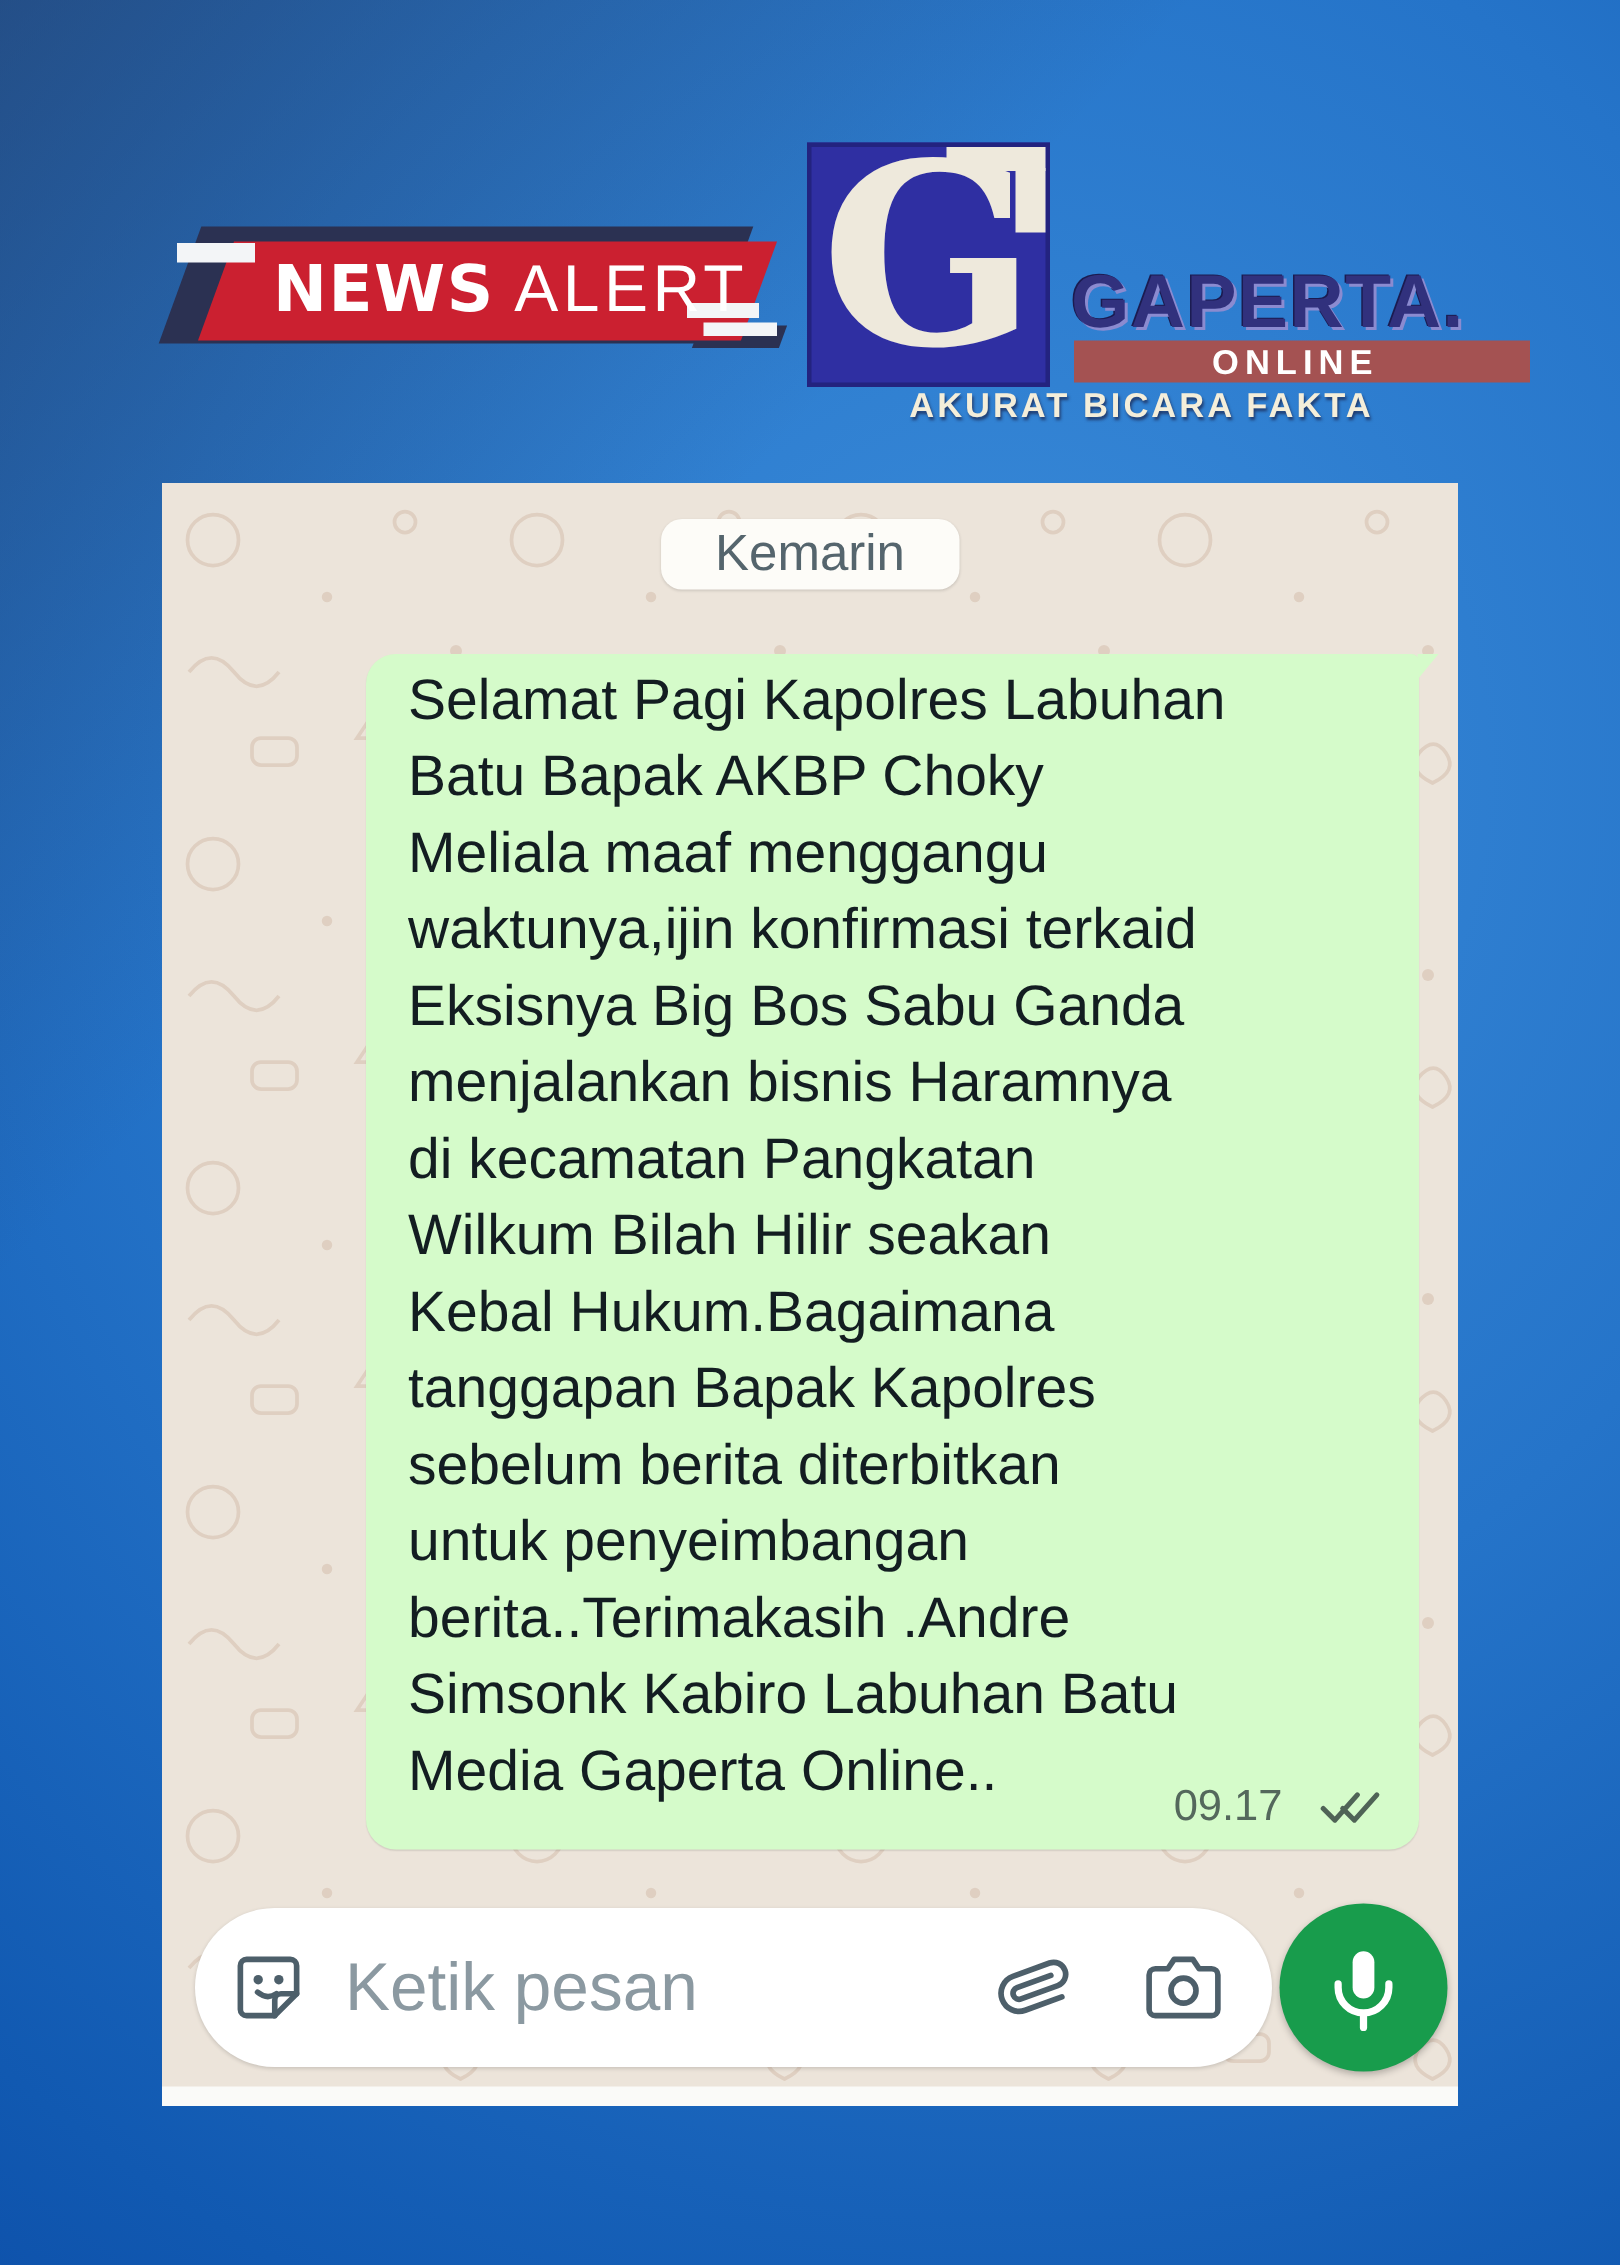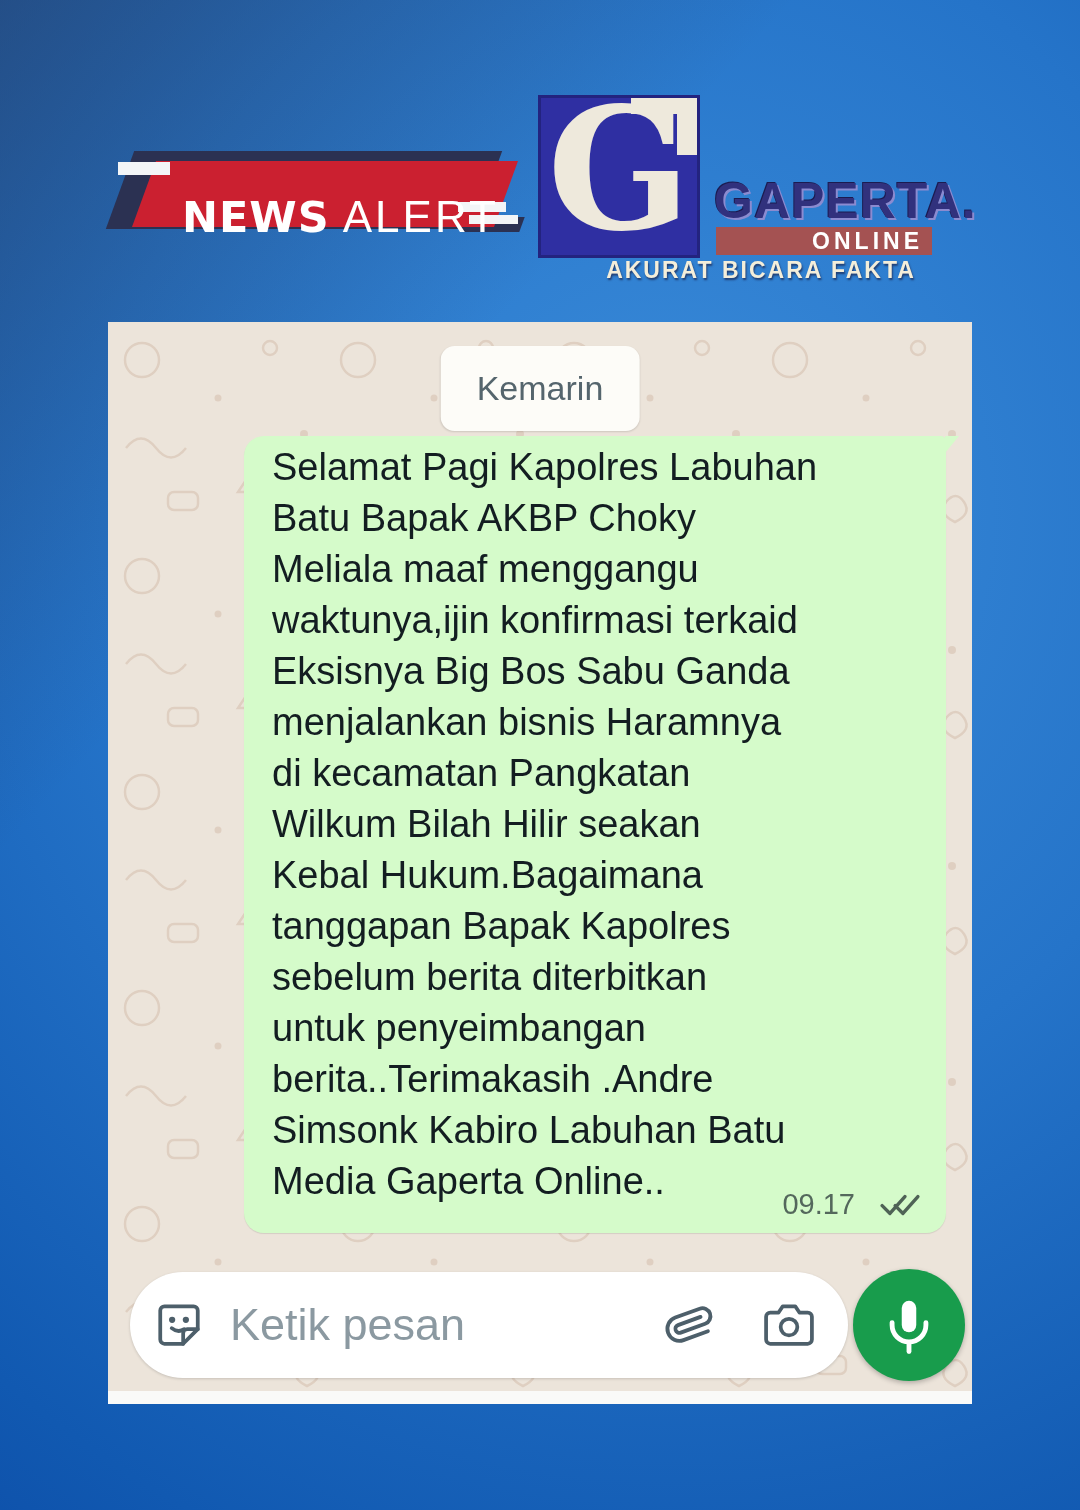--- a/index.html
+++ b/index.html
@@ -11,44 +11,44 @@
 
   
   .news-banner{position:absolute;left:112px;top:145px;width:420px;height:100px;}
   .nb-navy{position:absolute;left:8px;top:6px;width:368px;height:78px;background:#2b3152;transform:skewX(-20deg);}
   .nb-navy2{position:absolute;left:352px;top:72px;width:58px;height:15px;background:#2b3152;transform:skewX(-20deg);}
   .nb-red{position:absolute;left:32px;top:16px;width:362px;height:66px;background:#cb2030;transform:skewX(-20deg);}
   .nb-dash{position:absolute;background:#f3f5f7;}
   .nb-dash.d1{left:6px;top:17px;width:52px;height:13px;}
   .nb-dash.d2{left:346px;top:57px;width:48px;height:10px;}
   .nb-dash.d3{left:357px;top:70px;width:49px;height:9px;}
-  .nb-text{position:absolute;left:70px;top:23px;display:flex;align-items:baseline;gap:13px;color:#fff;white-space:nowrap;margin-top:24px;}
+  .nb-text{position:absolute;left:70px;top:23px;display:flex;align-items:baseline;gap:13px;color:#fff;white-space:nowrap;}
   .nb-news{font-family:"DejaVu Sans",sans-serif;font-weight:800;font-size:43px;letter-spacing:1px;}
   .nb-alert{font-weight:400;font-size:44px;letter-spacing:3px;}
 
   
   .brand-logo{position:absolute;left:538px;top:95px;width:162px;height:163px;background:#2f2fa2;border:3px solid #23237f;box-sizing:border-box;}
   .bl-g{position:absolute;left:0;top:-12px;width:100%;height:100%;text-align:center;
     font-family:"DejaVu Serif","Liberation Serif",serif;font-weight:bold;font-size:168px;line-height:168px;color:#eee9dc;}
   .bl-corner{position:absolute;right:0;top:0;width:42%;height:10%;background:#eee9dc;}
   .bl-strip{position:absolute;right:0;top:9%;width:13%;height:27%;background:#eee9dc;}
   .brand-name{position:absolute;left:714px;top:172px;font-size:50px;font-weight:bold;letter-spacing:1px;color:#31317d;
     text-shadow:2px 2px 0 #8b8bd0,-1px -1px 0 #1b1b50;white-space:nowrap;}
-  .brand-online{position:absolute;left:716px;top:227px;width:216px;height:28px;background:#a45252;box-sizing:border-box;
-    color:#fff;font-size:23px;font-weight:bold;letter-spacing:4px;text-align:right;padding-right:9px;line-height:28px;}
+  .brand-online{position:absolute;left:716px;top:227px;width:304px;height:28px;background:#a45252;box-sizing:border-box;
+    color:#fff;font-size:23px;font-weight:bold;letter-spacing:4px;text-align:center;padding-right:9px;line-height:28px;}
   .brand-tagline{position:absolute;left:596px;top:257px;width:330px;text-align:center;font-size:23px;font-weight:bold;
     letter-spacing:2px;color:#f4eeda;text-shadow:1px 2px 2px rgba(25,25,60,.65);white-space:nowrap;}
 
   
   .wa{position:absolute;left:108px;top:322px;width:864px;height:1082px;background:#ece4da;overflow:hidden;}
   .doodles{position:absolute;inset:0;}
   .wa-bottom-strip{position:absolute;left:0;bottom:0;width:100%;height:13px;background:#fafaf8;}
 
   .chip{position:absolute;left:50%;top:24px;transform:translateX(-50%);background:#fdfcf8;border-radius:14px;
-    padding:23px 36px;font-size:34px;color:#55656d;box-shadow:0 1px 2px rgba(0,0,0,.13);}
+    padding:4px 36px;font-size:34px;color:#55656d;box-shadow:0 1px 2px rgba(0,0,0,.13);}
 
   .bubble{position:absolute;left:136px;top:114px;width:702px;box-sizing:border-box;background:#d5fbca;
     border-radius:20px;border-top-right-radius:5px;padding:6px 28px 26px 28px;box-shadow:0 1px 1px rgba(0,0,0,.1);}
   .bubble::after{content:"";position:absolute;right:-13px;top:0;width:0;height:0;
     border-left:14px solid #d5fbca;border-bottom:17px solid transparent;}
   .bubble-text{font-size:38px;line-height:51px;color:#131d21;white-space:pre-line;}
   .bubble-meta{position:absolute;right:24px;bottom:12px;display:flex;align-items:center;gap:25px;}
   .bubble-time{font-size:29px;color:#54685c;}
 
   .pill{position:absolute;left:22px;top:950px;width:718px;height:106px;background:#fff;border-radius:53px;

